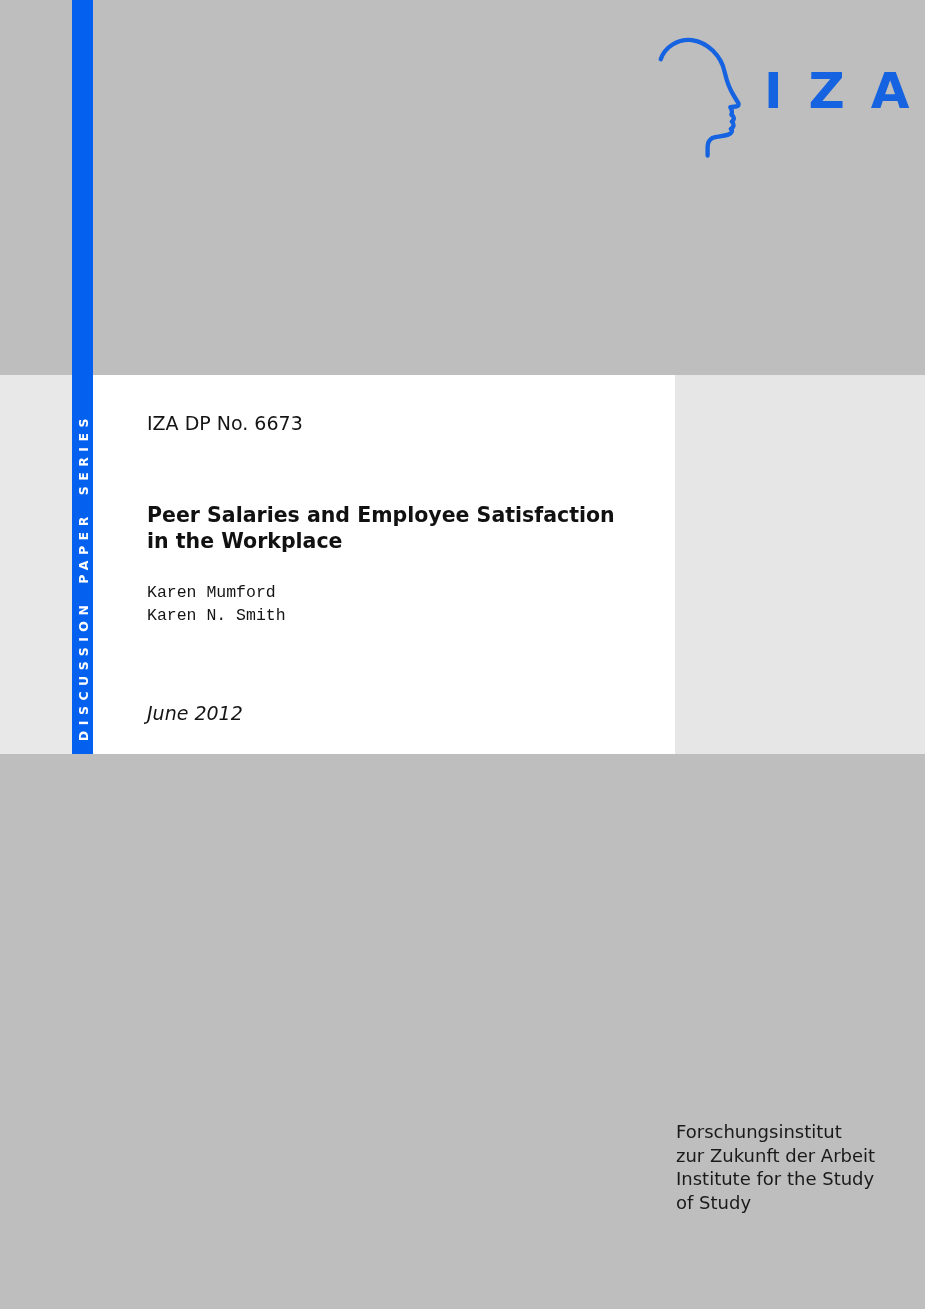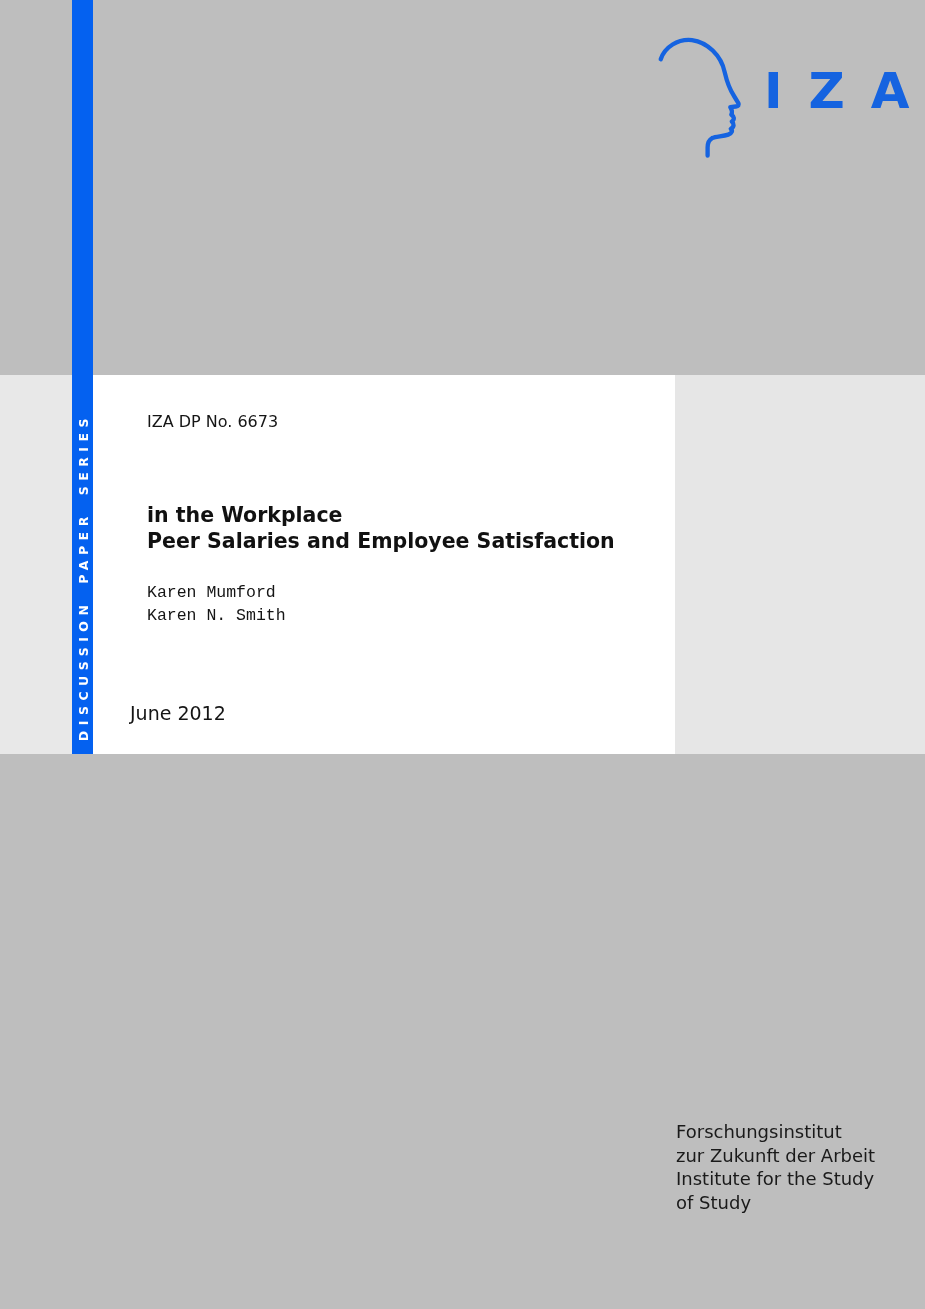--- a/index.html
+++ b/index.html
@@ -69,21 +69,21 @@
     font-weight: bold;
     letter-spacing: 26px;
     white-space: nowrap;
   }
 
   
   .dp-number {
     position: absolute;
     left: 147px;
     top: 412px;
-    font-size: 16px;
+    font-size: 19px;
     color: #151515;
   }
   .paper-title {
     position: absolute;
     left: 147px;
     top: 502px;
     font-size: 20.5px;
     font-weight: bold;
     line-height: 26px;
     color: #111111;
@@ -92,24 +92,25 @@
     position: absolute;
     left: 147px;
     top: 581px;
     font-size: 16.5px;
     line-height: 23px;
     color: #151515;
     font-family: Liberation Mono, monospace;
   }
   .paper-date {
     position: absolute;
-    left: 130px;
+    left: 147px;
     top: 702px;
     font-size: 19px;
     color: #151515;
+    font-style: italic;
   }
 
   
   .institute {
     position: absolute;
     left: 676px;
     top: 1120px;
     font-size: 18px;
     line-height: 23.5px;
     color: #1a1a1a;
@@ -144,22 +145,22 @@
              C 88.5 97.8, 88 100.4, 84 101.8
              C 78 103.8, 72 103.2, 68 105.2
              C 64.5 107.2, 63.5 110.5, 63.5 114.5
              L 63.5 122.5"></path>
   </svg>
   <div class="logo-text">IZA</div>
 
   <div class="dp-number">IZA DP No. 6673</div>
 
   <div class="paper-title">
+    <div>Peer Salaries and Employee Satisfaction</div>
     <div>in the Workplace</div>
-    <div>Peer Salaries and Employee Satisfaction</div>
   </div>
 
   <div class="paper-authors">
     <div>Karen Mumford</div>
     <div>Karen N. Smith</div>
   </div>
 
   <div class="paper-date">June 2012</div>
 
   <div class="institute">

